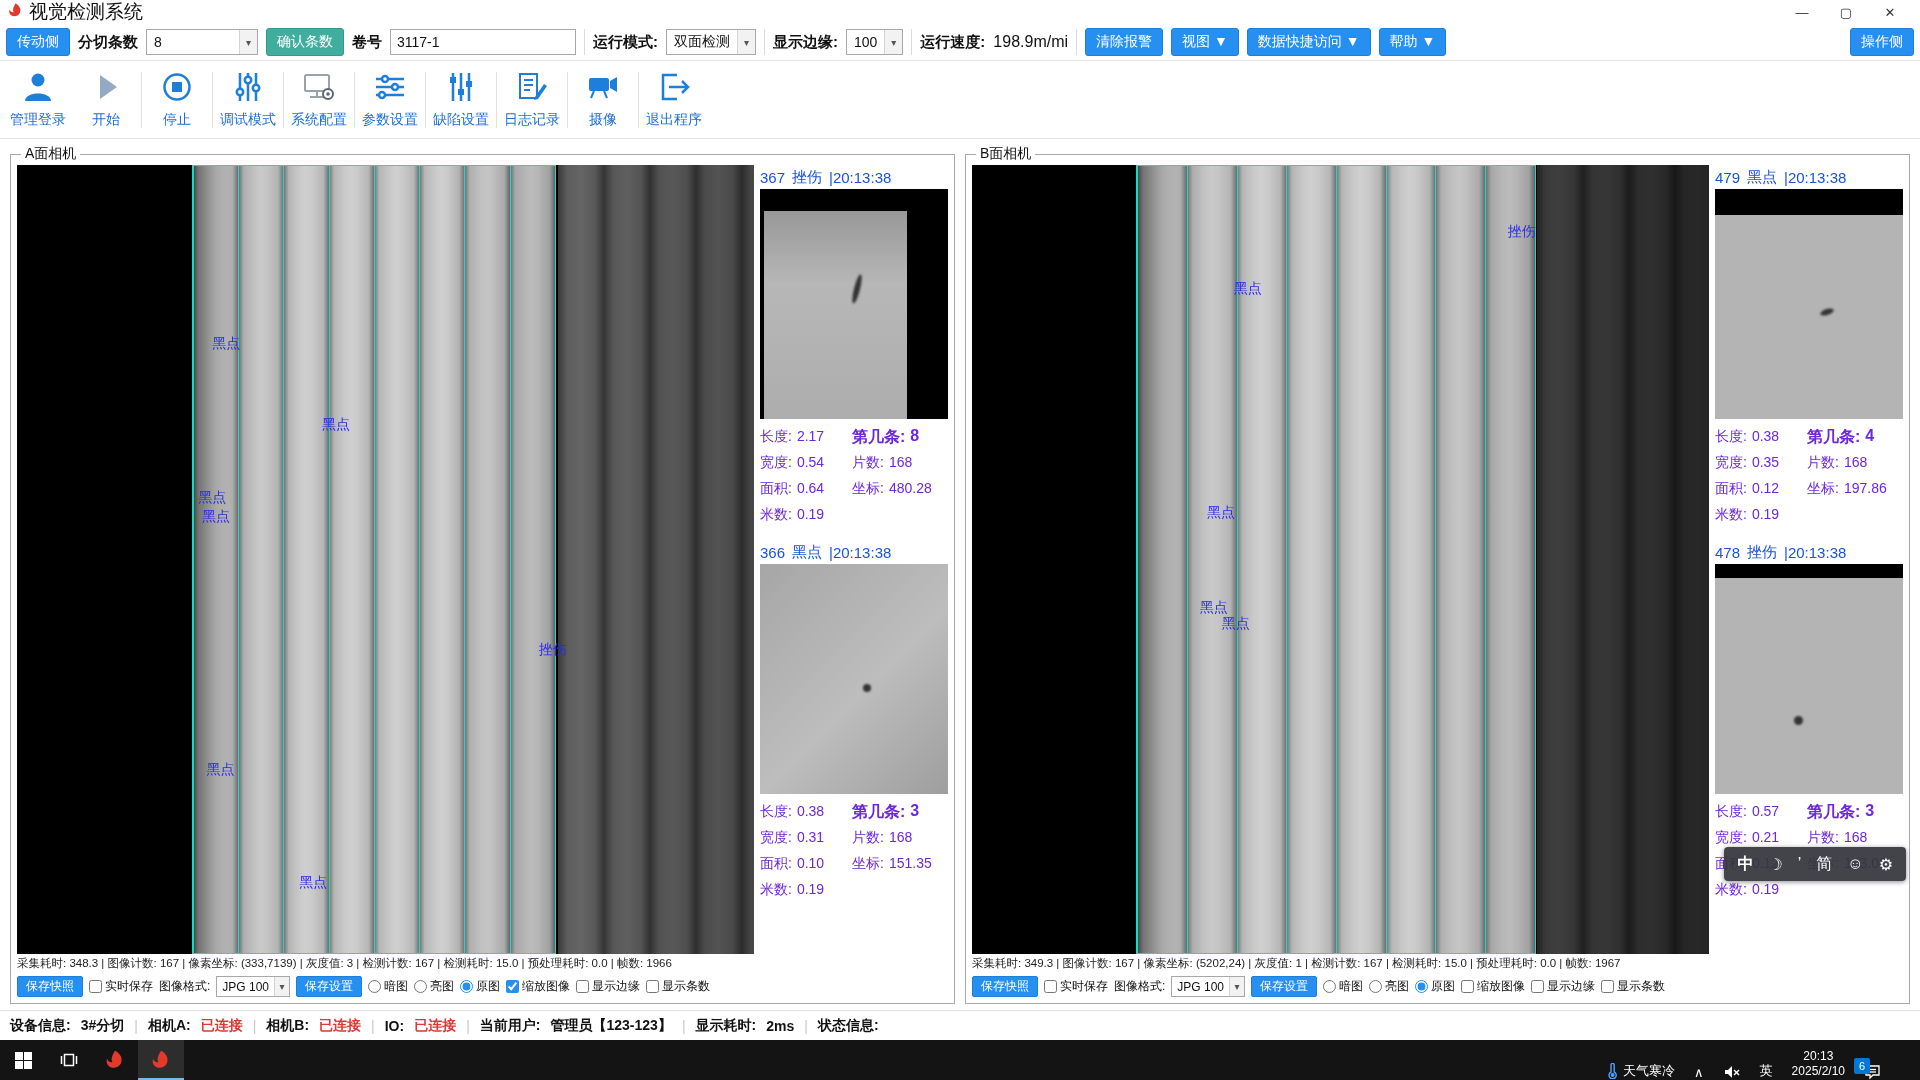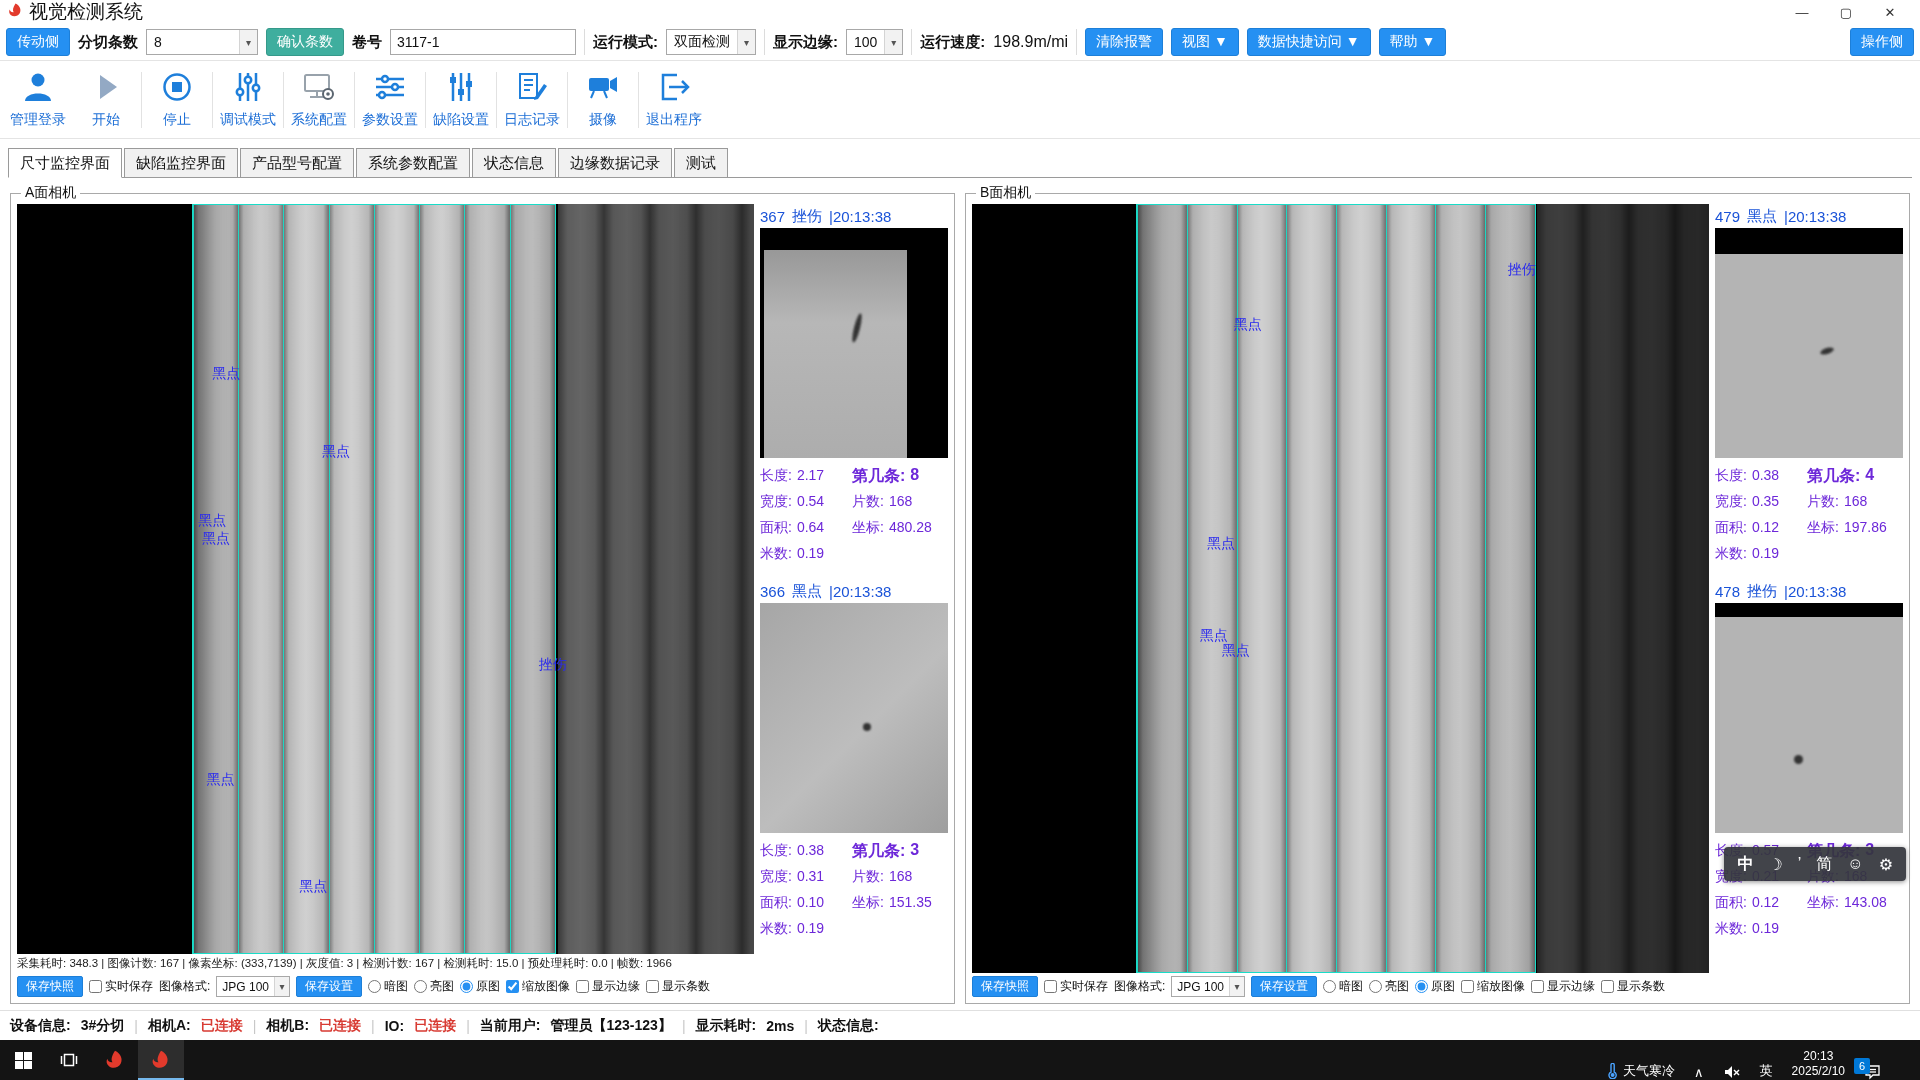--- a/index.html
+++ b/index.html
@@ -263,31 +263,20 @@
     <div class="tool">
       <span><svg width="34" height="32" viewBox="0 0 34 32" fill="none" stroke="#1e7fdb" stroke-width="2.5">
             <path d="M20 4 H6 V28 H20"></path>
             <line x1="12" y1="16" x2="31" y2="16"></line>
             <path d="M25 10 L31 16 L25 22"></path>
           </svg></span>
       <span class="tool-lb">退出程序</span>
     </div>
   </div>
 
-  <div class="tabwrap">
-    <div class="tabs">
-      <span class="tab active">尺寸监控界面</span>
-      <span class="tab">缺陷监控界面</span>
-      <span class="tab">产品型号配置</span>
-      <span class="tab">系统参数配置</span>
-      <span class="tab">状态信息</span>
-      <span class="tab">边缘数据记录</span>
-      <span class="tab">测试</span>
-    </div>
-  </div>
 
 
   <div class="main">
 
     <fieldset class="gbox">
       <legend>A面相机</legend>
       <div class="pbody">
         <div class="camcol">
           <div class="cam">
             <div class="cyanbox" style="left:23.8%;width:49.4%"></div>
@@ -449,20 +438,21 @@
         <div class="camcol">
           <div class="cam">
             <div class="cyanbox" style="left:22.3%;width:54.2%"></div>
             <div class="strips-right dark" style="left:76.6%"></div>
             <span class="cam-label" style="left:72.7%;top:7.4%">挫伤</span>
             <span class="cam-label" style="left:35.5%;top:14.6%">黑点</span>
             <span class="cam-label" style="left:31.9%;top:43.0%">黑点</span>
             <span class="cam-label" style="left:30.9%;top:55.0%">黑点</span>
             <span class="cam-label" style="left:33.9%;top:57.0%">黑点</span>
           </div>
+          <div class="camstats">采集耗时: 349.3 | 图像计数: 167 | 像素坐标: (5202,24) | 灰度值: 1 | 检测计数: 167 | 检测耗时: 15.0 | 预处理耗时: 0.0 | 帧数: 1967</div>
           <div class="camctrl">
             <button class="sbtn">保存快照</button>
             <label class="chk">
               <input type="checkbox" style="">
               <span>实时保存</span>
             </label>
             <span>图像格式:</span>
             <span class="combo small">
               <span class="ct">JPG 100</span>
               <span class="ca">▾</span>

